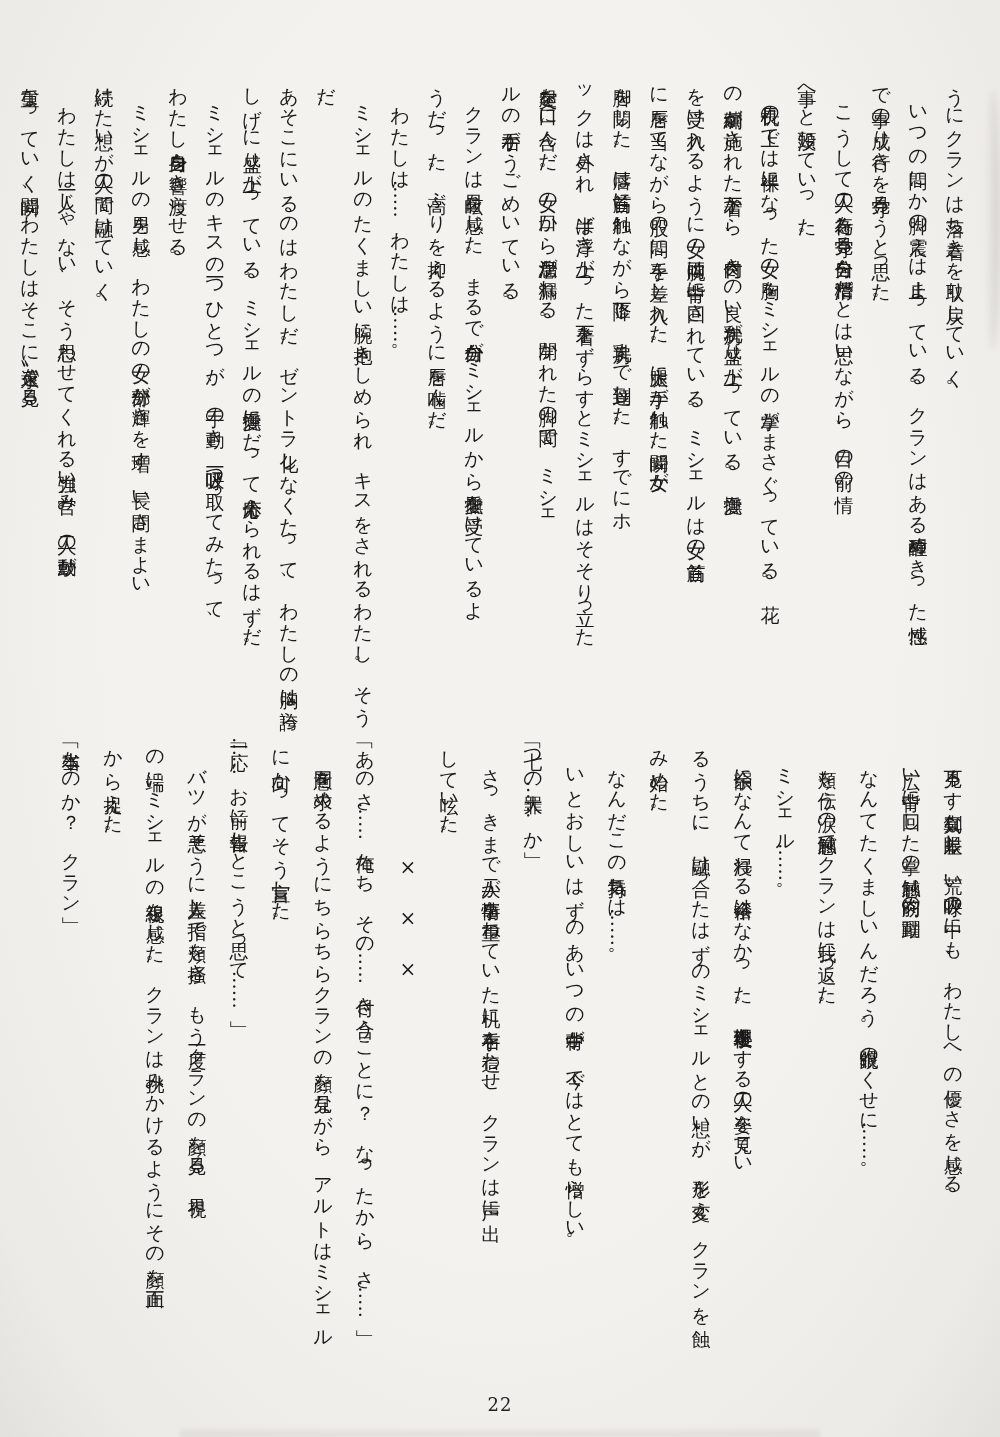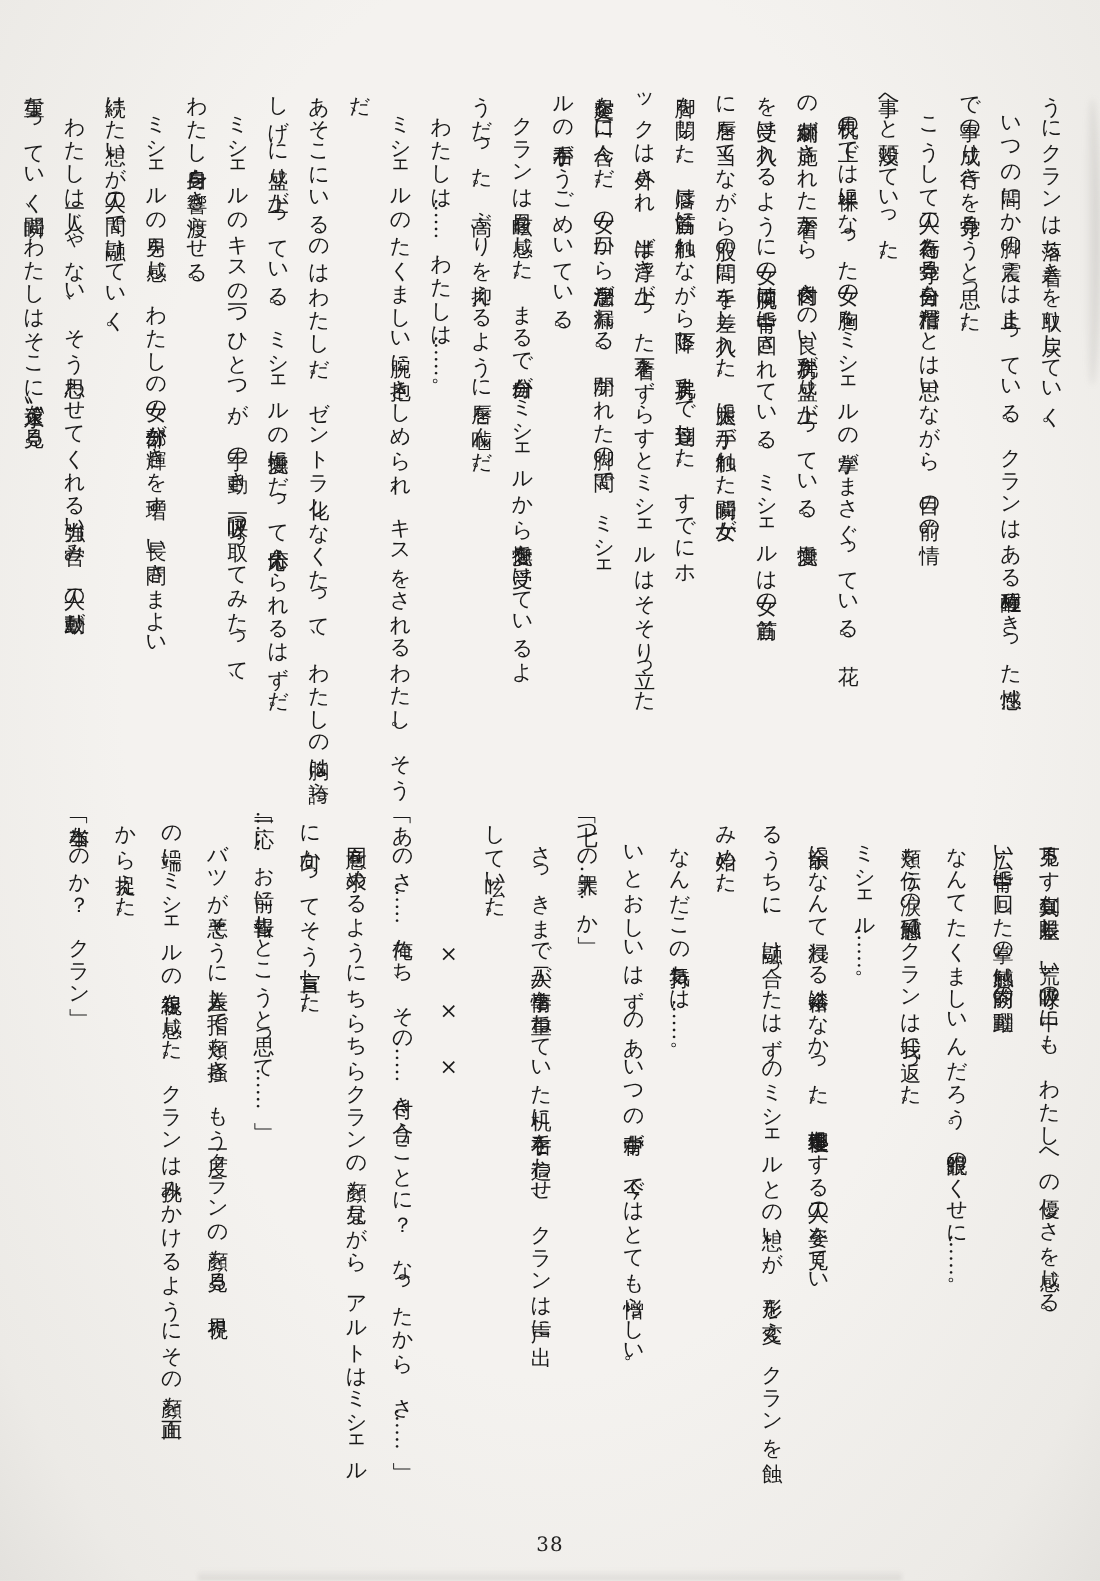--- a/index.html
+++ b/index.html
@@ -115,15 +115,15 @@
     <div class="col">「あのさ……俺たち、その……付き合うことに？　なったから、さ……」</div>
     <div class="col">　同意を求めるようにちらちらクランの顔を見ながら、アルトはミシェル</div>
     <div class="col">に向かってそう宣言した。</div>
     <div class="col">「一応……お前に報告しとこうと思って……」</div>
     <div class="col">　バツが悪そうに人差し指で頬を掻き、もう一度クランの顔を見る。視界</div>
     <div class="col">の端にミシェルの視線を感じた。クランは挑みかけるようにその顔を正面</div>
     <div class="col">から捉えた。</div>
     <div class="col">「本当なのか？　クラン」</div>
   </div>
 
-  <div class="page-number">38</div>
+  <div class="page-number">22</div>
 
 </div>
 
 </body></html>

